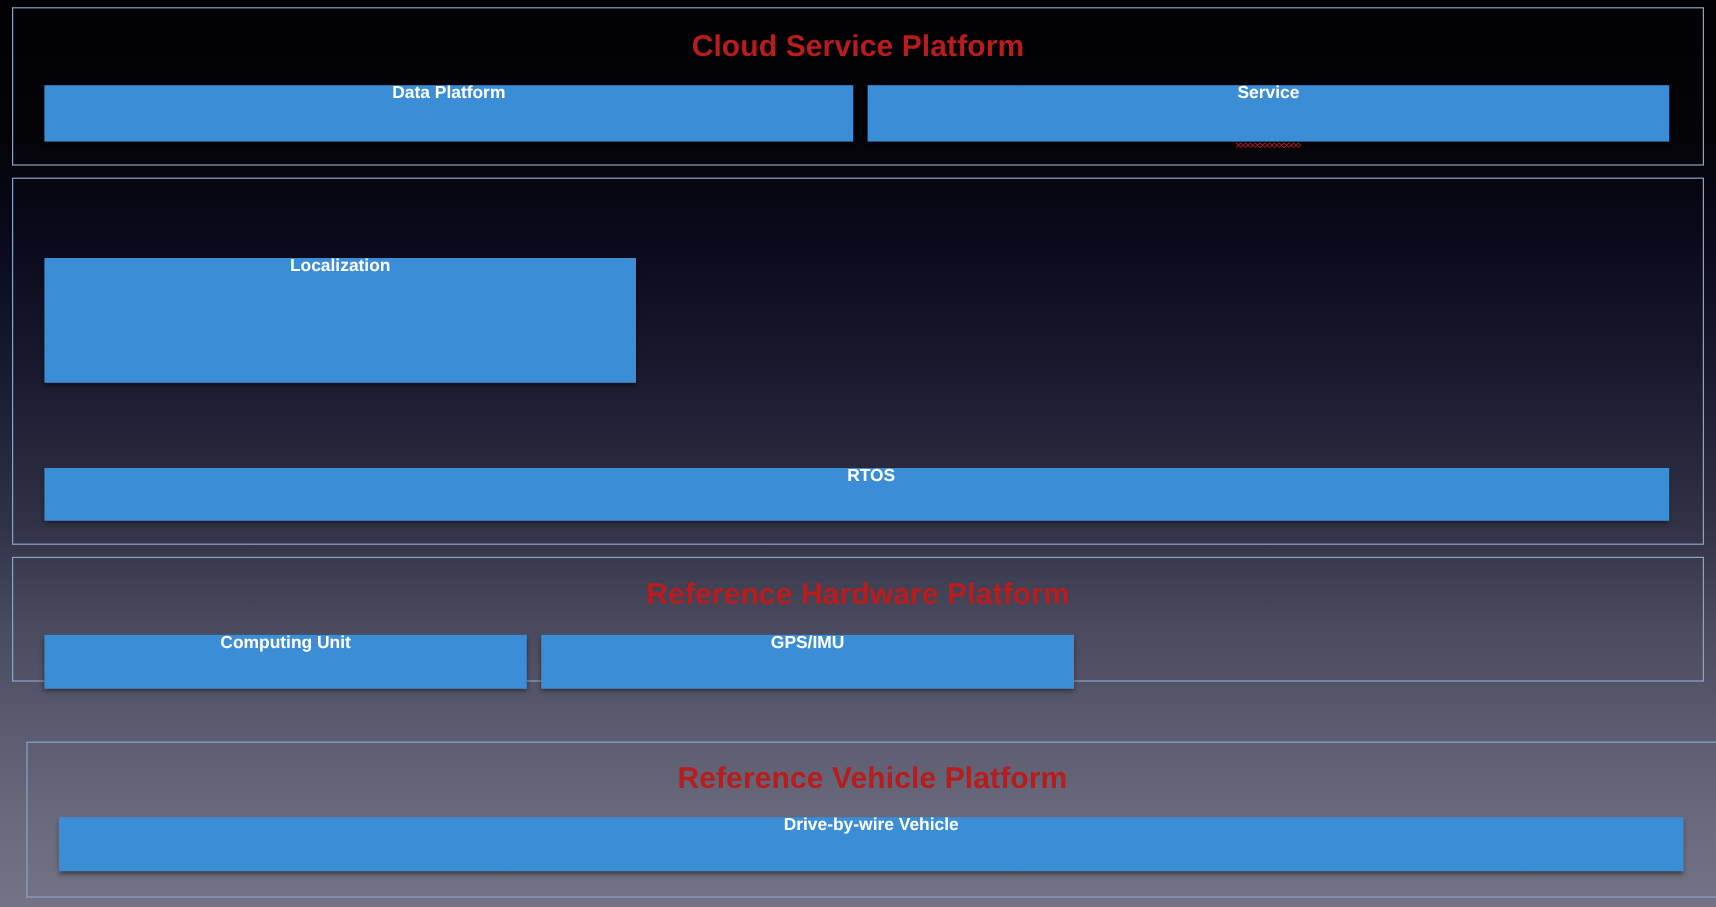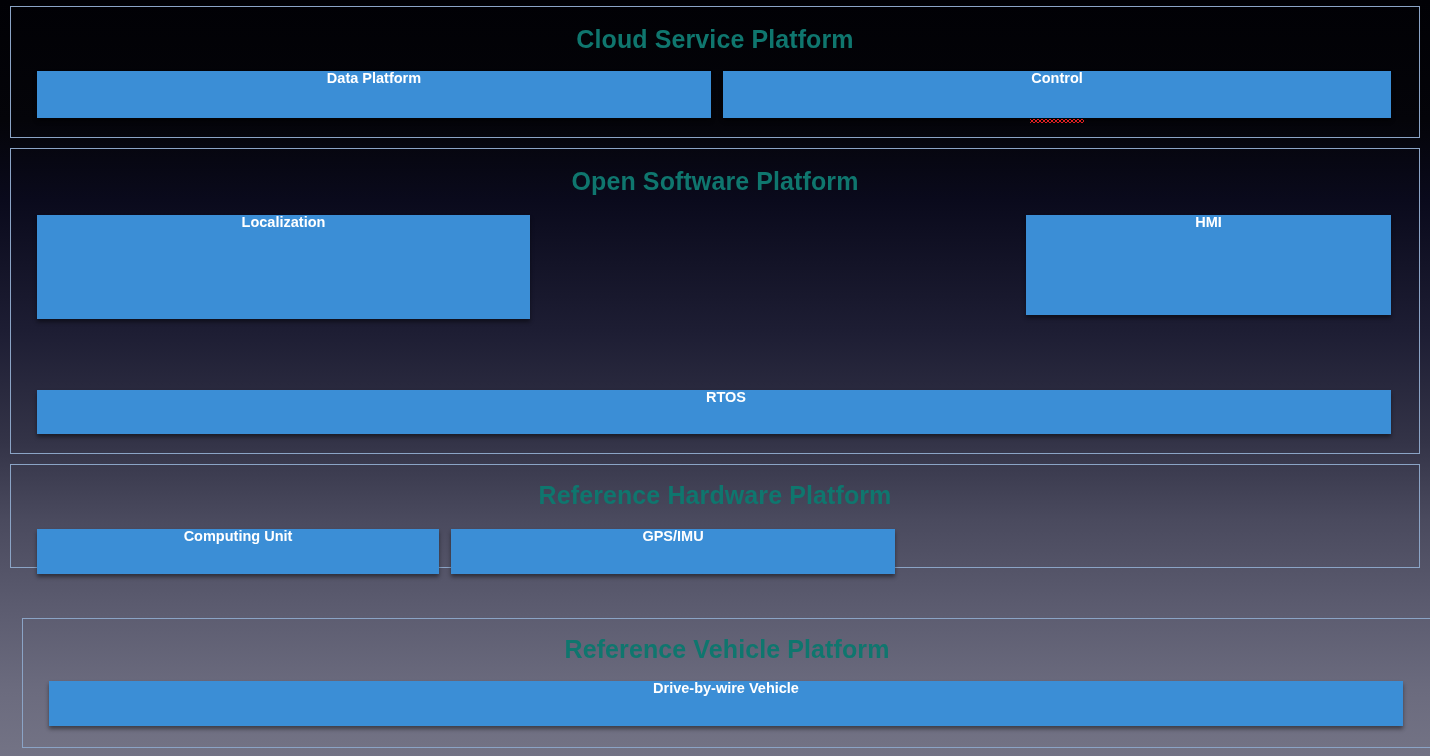--- a/index.html
+++ b/index.html
@@ -29,21 +29,21 @@
   
   .panel {
     position: absolute;
     left: 10px;
     width: 1410px;
     border: 1px solid #8ba4c6;
     background: transparent;
   }
 
   .panel-title {
-    color: #0f766e;
+    color: #b91c1c;
     font-weight: bold;
     text-align: center;
     letter-spacing: .1px;
     font-size: 25px;
     line-height: 1;
     position: absolute;
     left: 0;
     width: 100%;
   }
 
@@ -116,35 +116,31 @@
 <body>
 
 <section class="panel" id="panel-cloud">
   <h2 class="panel-title">Cloud Service Platform</h2>
 
   <div class="box" id="box-data-platform">
     <span class="box-label">Data Platform</span>
   </div>
 
   <div class="box" id="box-dueros">
-    <span class="box-label spell">Control</span>
+    <span class="box-label spell">Service</span>
   </div>
 </section>
 
 <section class="panel" id="panel-software">
-  <h2 class="panel-title">Open Software Platform</h2>
 
   <div class="box" id="box-localization">
     <span class="box-label">Localization</span>
   </div>
 
 
-  <div class="box" id="box-hmi">
-    <span class="box-label">HMI</span>
-  </div>
 
 
   <div class="box" id="box-rtos">
     <span class="box-label">RTOS</span>
   </div>
 </section>
 
 <section class="panel" id="panel-hardware">
   <h2 class="panel-title">Reference Hardware Platform</h2>
 

